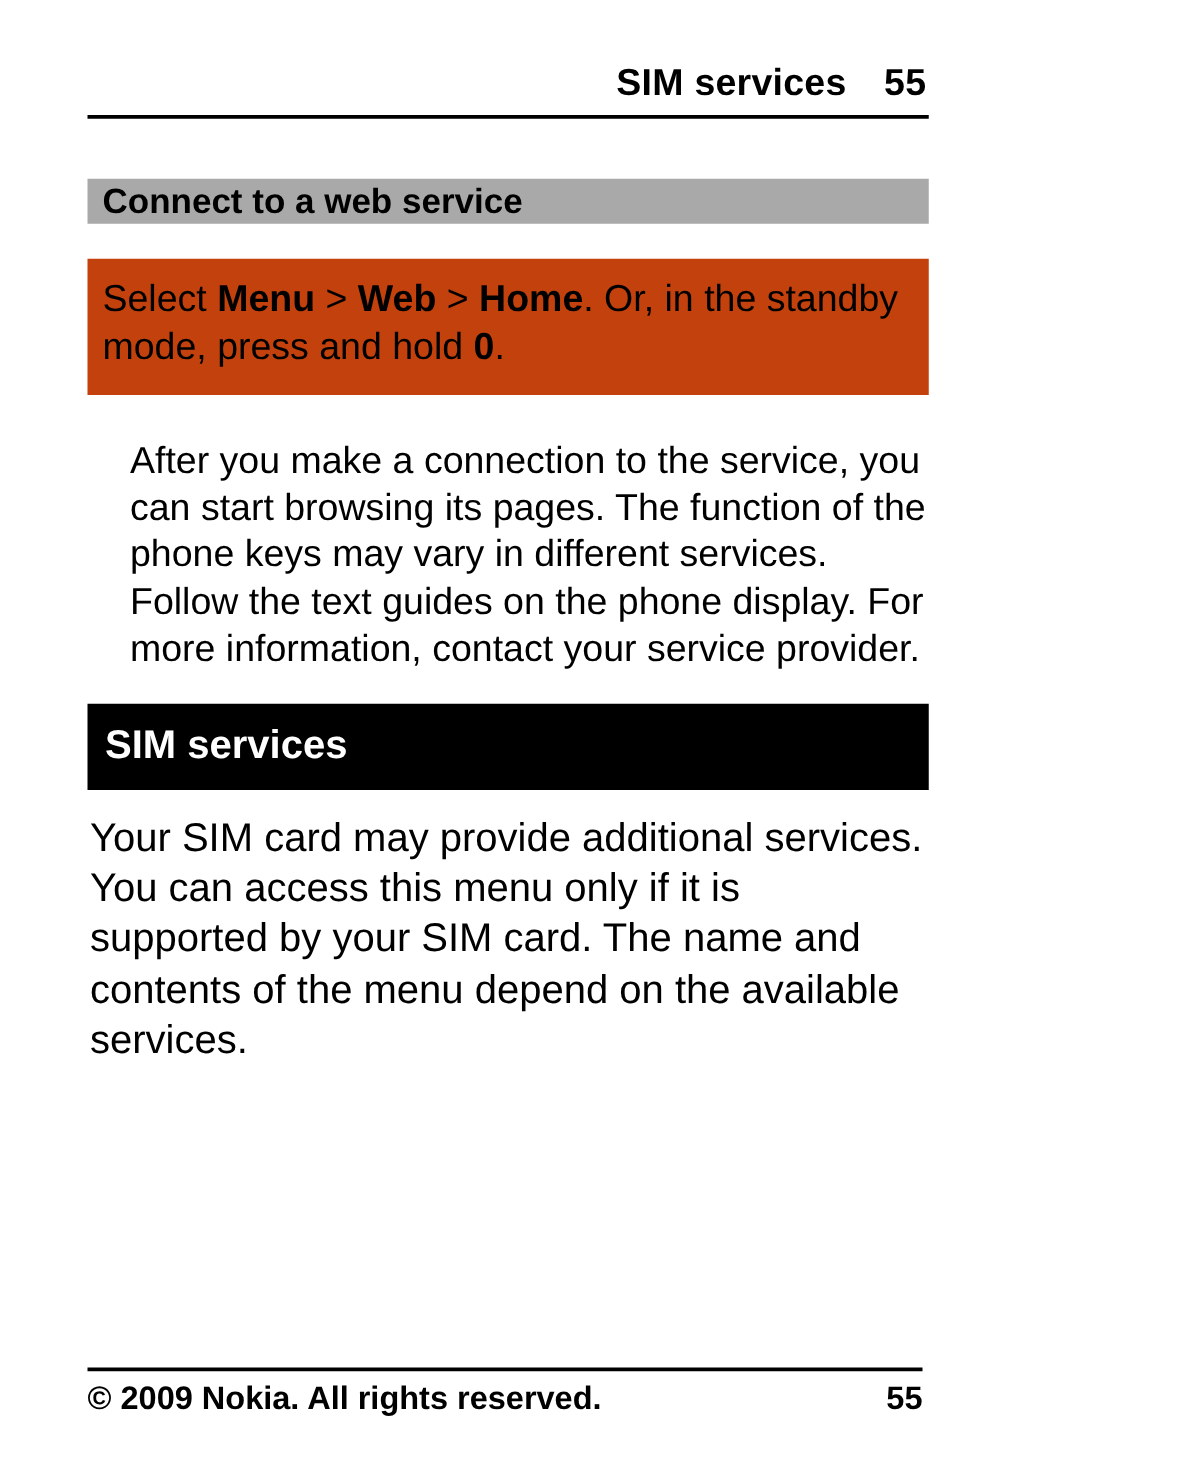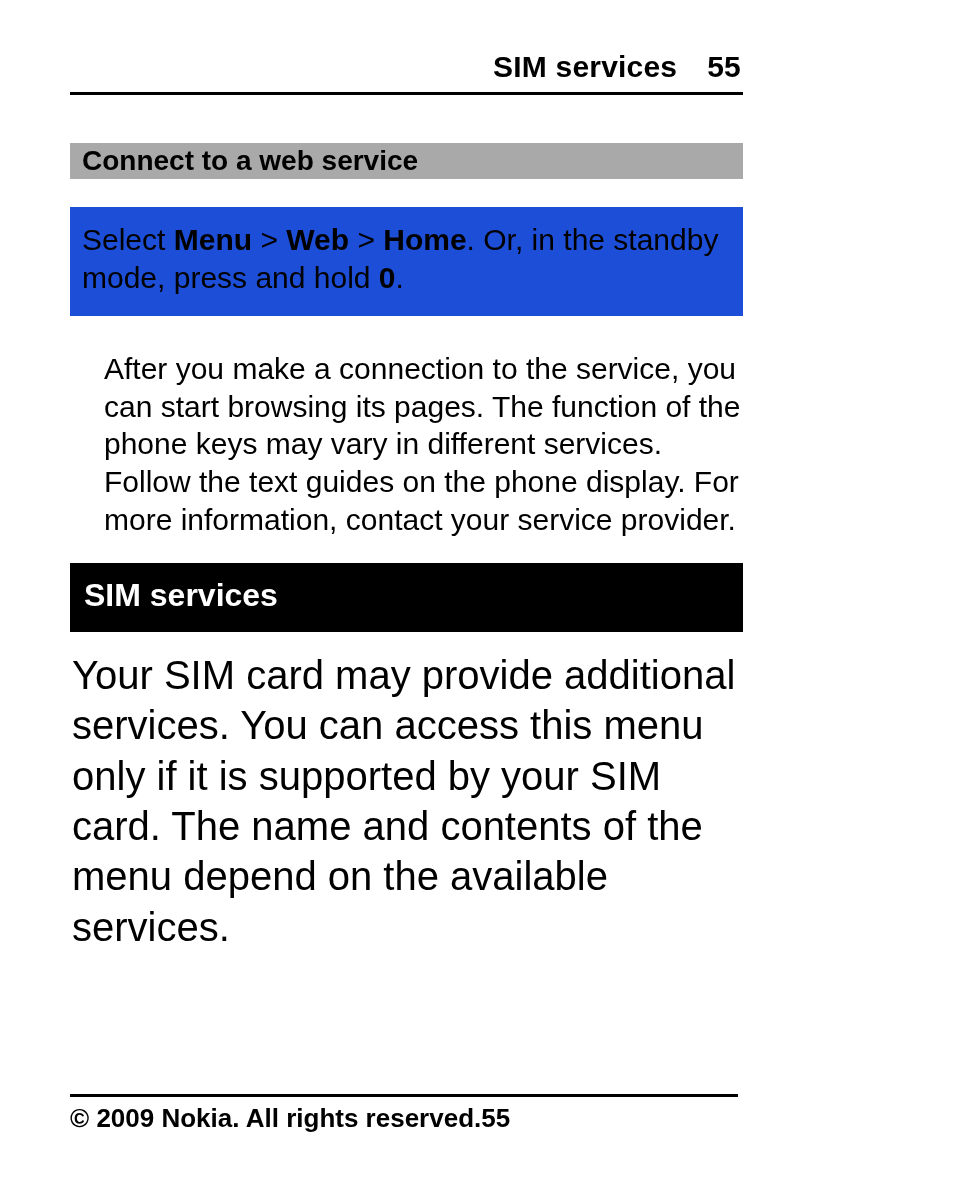--- a/index.html
+++ b/index.html
@@ -35,21 +35,21 @@
   }
   .subheading {
     margin-top: 48px;
     background: #a9a9a9;
     font-weight: 700;
     font-size: 28px;
     padding: 2px 0 2px 12px;
   }
   .instruction-box {
     margin-top: 28px;
-    background: #1d4ed8;
+    background: #c2410c;
     padding: 14px 12px 18px 12px;
     font-size: 30px;
     line-height: 1.28;
   }
   .instruction-box b {
     font-weight: 700;
   }
   .body-para {
     margin-top: 34px;
     font-size: 30px;
@@ -60,37 +60,37 @@
   .section-bar {
     margin-top: 24px;
     background: #000;
     color: #fff;
     font-weight: 700;
     font-size: 32px;
     padding: 14px 0 18px 14px;
   }
   .body-para2 {
     margin-top: 18px;
-    font-size: 40px;
+    font-size: 32px;
     line-height: 1.26;
     padding: 0 2px;
   }
   .footer {
     position: absolute;
     left: 70px;
     right: 70px;
     bottom: 46px;
   }
   .footer-rule {
     border-top: 3px solid #000;
     margin-bottom: 6px;
   }
   .footer-line {
     display: flex;
-    justify-content: flex-start;
+    justify-content: space-between;
     align-items: baseline;
     font-weight: 700;
     font-size: 26px;
   }
 </style>
 </head>
 <body>
 
 <div class="page">
 

